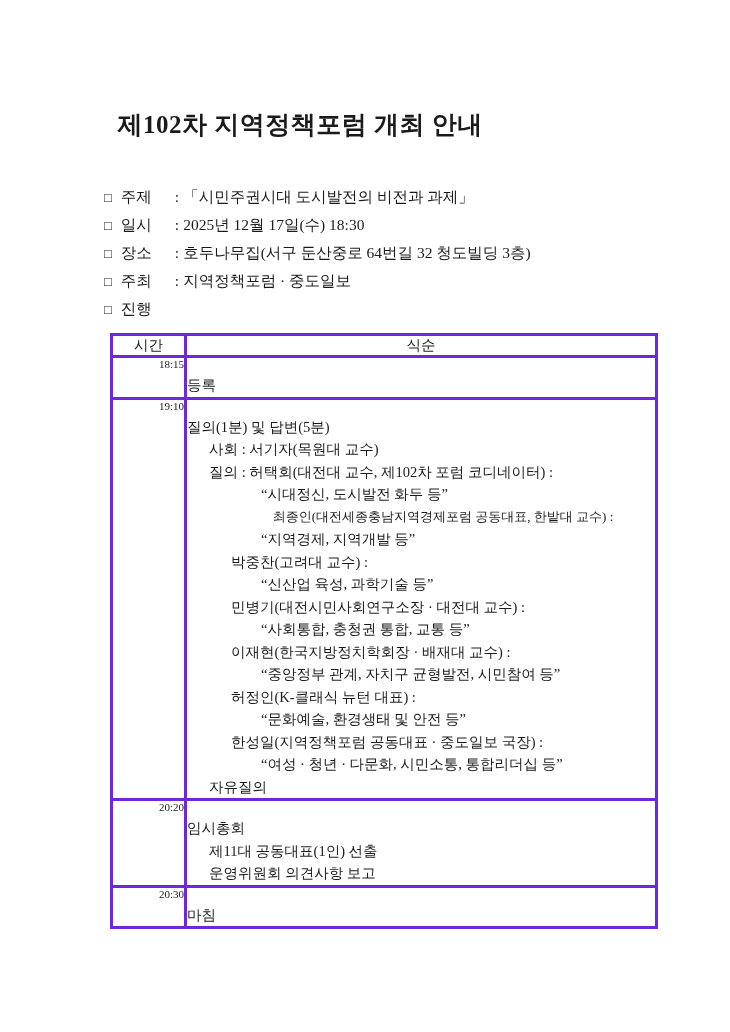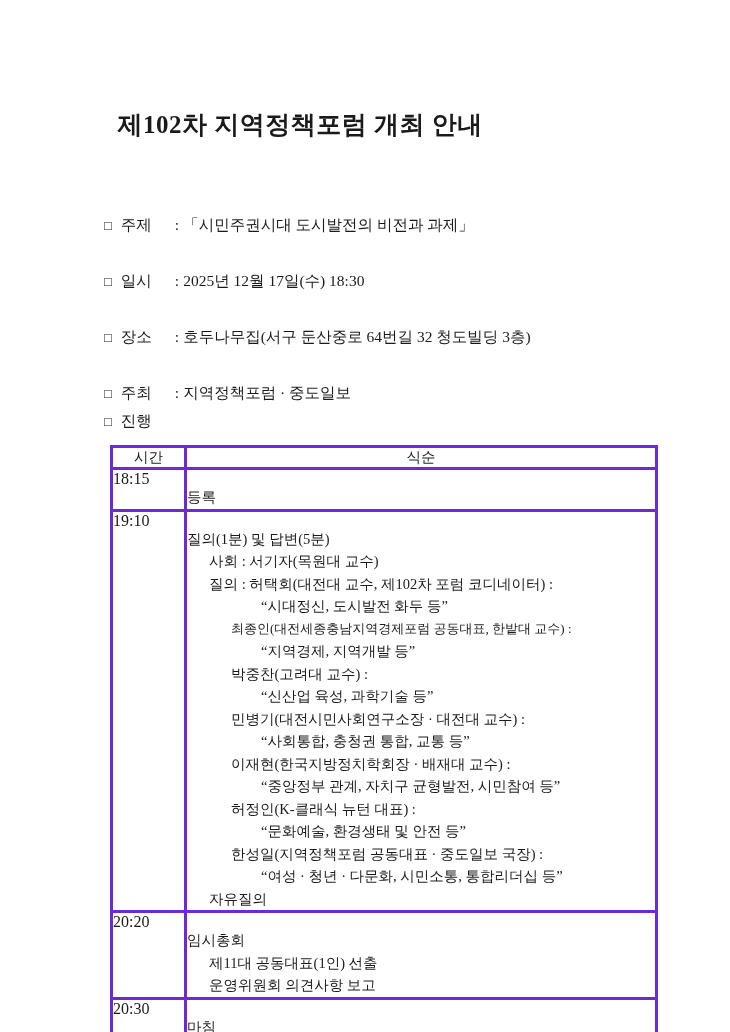--- a/index.html
+++ b/index.html
@@ -47,21 +47,20 @@
   }
   .info-label {
     min-width: 52px;
     display: inline-block;
   }
   .info-sep {
     margin: 0 4px 0 2px;
   }
   .info-value {
     letter-spacing: 0px;
-    margin-top: 28px;
   }
   table.agenda {
     border-collapse: collapse;
     margin: 10px 0 0 110px;
     width: 545px;
     table-layout: fixed;
   }
   table.agenda td, table.agenda th {
     border: 3px solid #6d28d9;
     vertical-align: top;
@@ -69,35 +68,35 @@
     font-weight: normal;
   }
   .col-time { width: 74px; }
   .col-prog { width: 471px; }
   th.head-cell {
     text-align: center;
     font-size: 14.5px;
     padding: 3px 0 4px 0;
   }
   td.time-cell {
-    text-align: left;
-    font-size: 16px;
+    text-align: right;
+    font-size: 11px;
     vertical-align: middle;
   }
   td.prog-cell {
     font-size: 14.5px;
     padding: 3px 4px 4px 6px;
     line-height: 22.5px;
   }
   .ln { display: block; white-space: nowrap; }
   .i1 { padding-left: 0; margin-top: 16px; }
   .i2 { padding-left: 22px; }
   .i3 { padding-left: 44px; }
   .i4 { padding-left: 74px; }
-  .small { font-size: 13px; }
+  .small { font-size: 13px; text-align: center; }
 </style>
 </head>
 <body>
 
 <div class="page">
 
   <h1 class="doc-title">제102차 지역정책포럼 개최 안내</h1>
 
   <div class="info-block">
     <div class="info-line">

